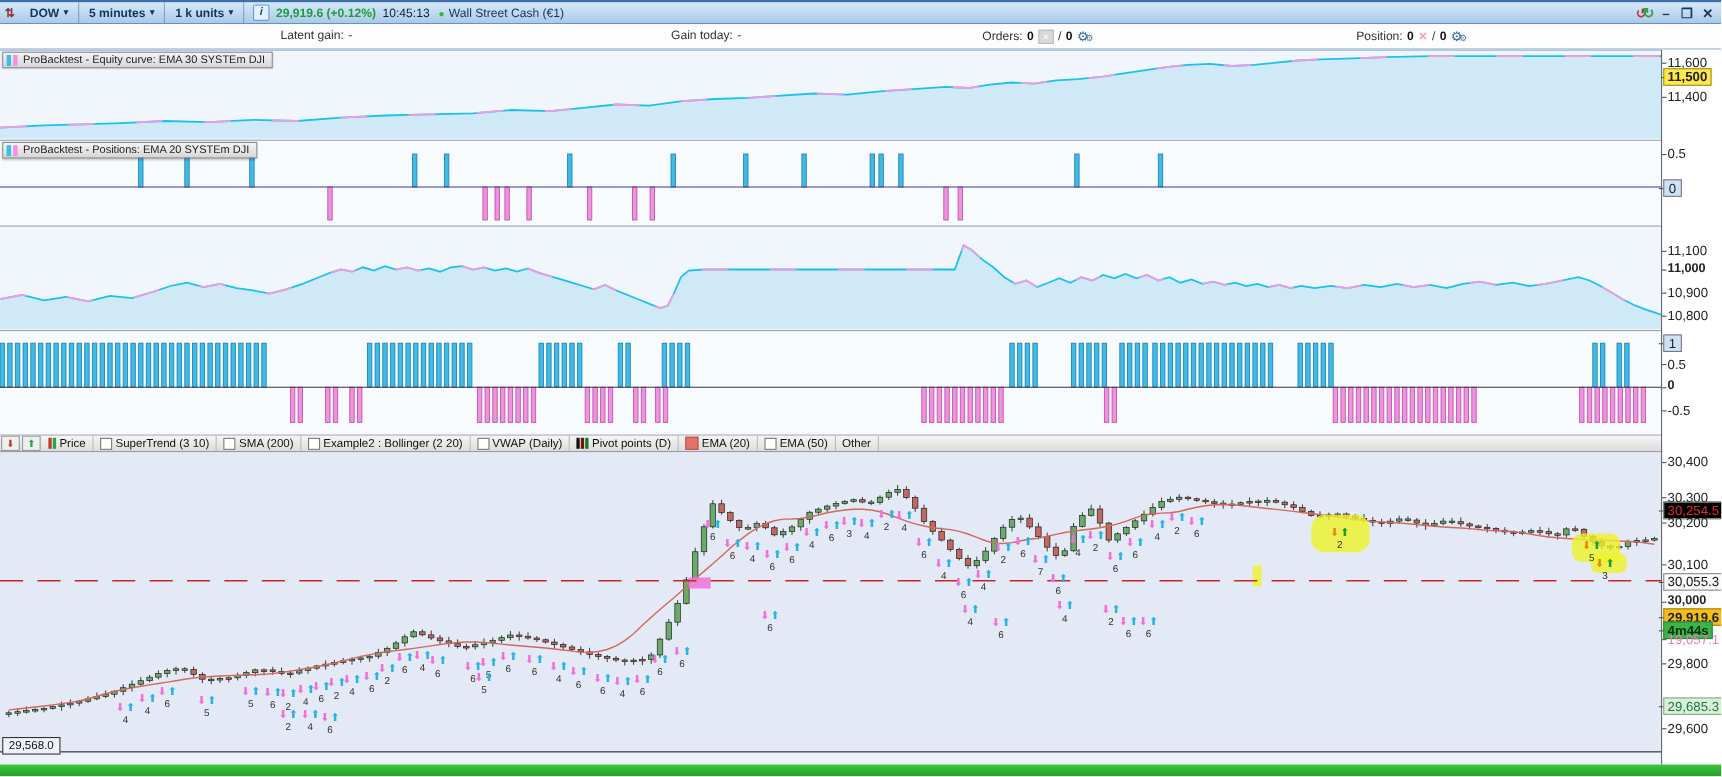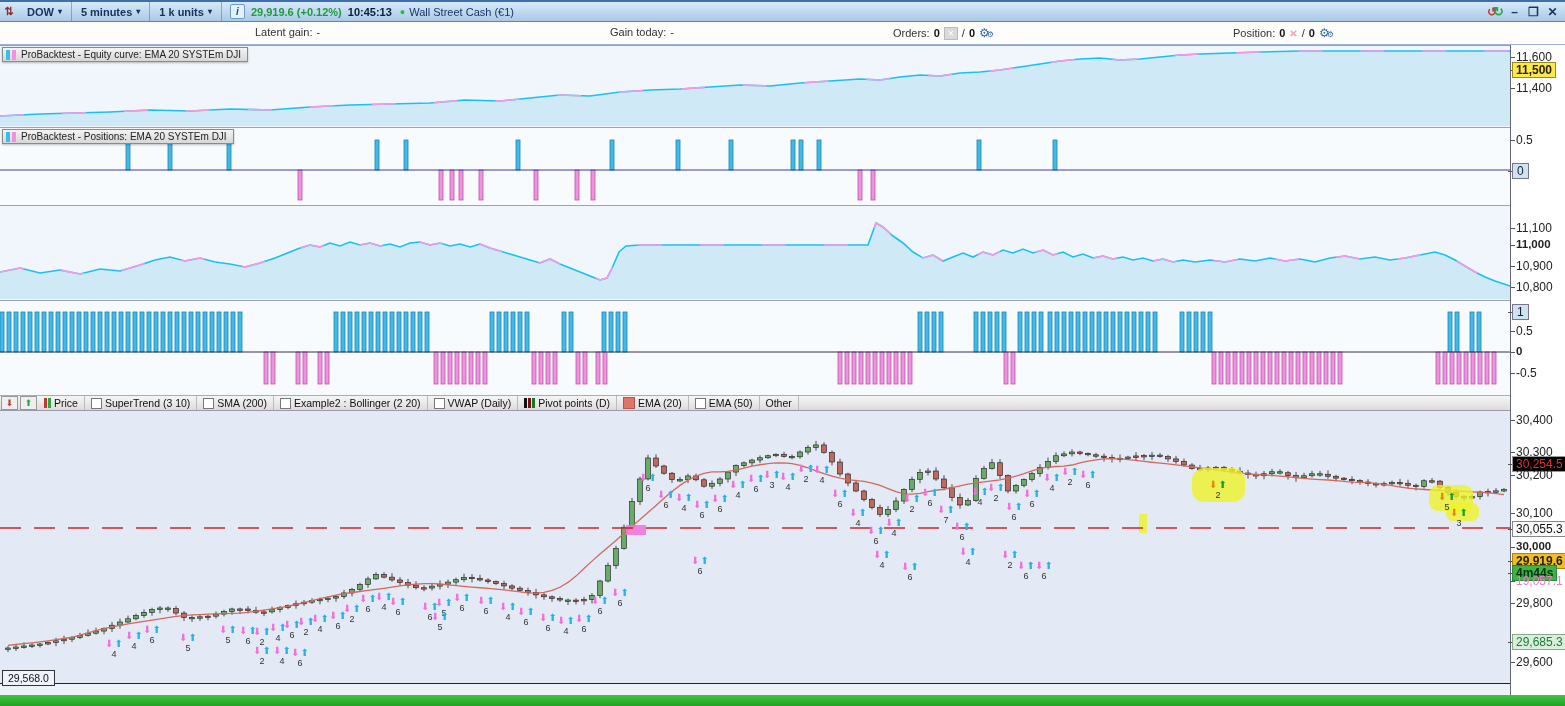--- a/index.html
+++ b/index.html
@@ -11,21 +11,21 @@
     border-bottom:1px solid #5a85b8;box-sizing:border-box;display:flex;align-items:center;
     font-size:11px;color:#13325e;}
   .tb-btn{display:flex;align-items:center;gap:4px;height:100%;padding:0 9px;
     border-right:1px solid rgba(70,110,160,.5);font-weight:bold;cursor:default;}
   .tb-caret{font-size:8px;}
   .appicon{width:18px;text-align:center;color:#8a2f2f;font-weight:bold;font-size:11px;}
   .infoicon{width:13px;height:13px;margin:0 6px 0 8px;background:#e4f0fc;border:1px solid #6b9cc9;
     border-radius:2px;color:#1a5276;font-weight:bold;font-style:italic;font-size:10px;
     text-align:center;line-height:13px;}
   .tb-price{color:#1f9b3c;font-weight:bold;margin-right:6px;}
-  .tb-time{color:#0b1e3c;font-weight:bold;margin-right:8px;text-align:right;}
+  .tb-time{color:#0b1e3c;font-weight:normal;margin-right:8px;text-align:right;}
   .tb-dot{color:#2db82d;font-size:9px;margin-right:4px;}
   .tb-market{color:#13325e;}
   .tb-right{margin-left:auto;display:flex;align-items:center;gap:2px;padding-right:4px;}
   .refresh .a{color:#c0392b;font-size:12px;font-weight:bold;}
   .refresh .b{color:#27a844;font-size:13px;font-weight:bold;margin-left:-4px;}
   .winbtn{width:17px;text-align:center;color:#16365c;font-weight:bold;font-size:12px;cursor:default;}
   
   .statusrow{position:absolute;left:0;top:22px;width:1565px;height:23px;z-index:10;
     background:#fdfdfe;border-bottom:1px solid #9ab4d4;box-sizing:border-box;
     font-size:11px;color:#333;}
@@ -159,21 +159,21 @@
   <div class="bg bgp2"></div>
   <div class="bg bgp3"></div>
   <div class="bg bgp4"></div>
   <div class="bg mainbg"></div>
   <div class="bg xstrip"></div>
   <div class="greenbar"></div>
 
   <div class="ptitle" style="top:47px">
     <span class="sw c"></span>
       <span class="sw p"></span>
-    <span>ProBacktest - Equity curve: EMA 20 SYSTEm DJI</span>
+    <span>ProBacktest - Equity curve: EMA 30 SYSTEm DJI</span>
   </div>
   <div class="ptitle" style="top:129px">
     <span class="sw c"></span>
       <span class="sw p"></span>
     <span>ProBacktest - Positions: EMA 20 SYSTEm DJI</span>
   </div>
 
   <div id="legendbar">
       <span class="abtn" style="color: rgb(192, 57, 43);">⬇</span>
       <span class="abtn" style="color: rgb(39, 168, 68);">⬆</span>

